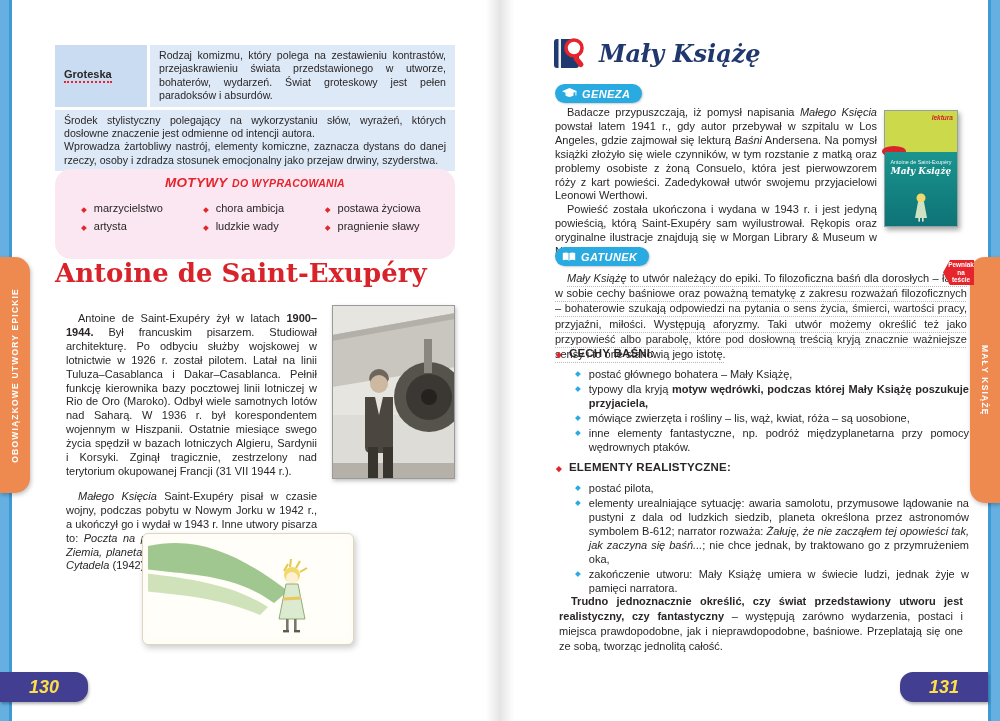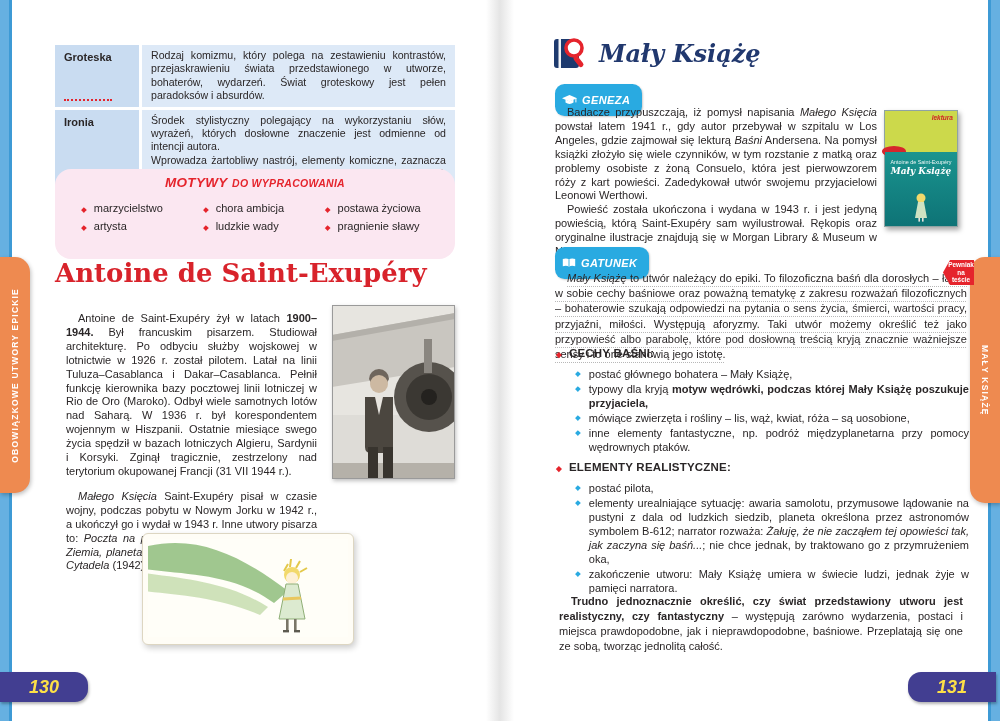--- a/index.html
+++ b/index.html
@@ -25,32 +25,32 @@
   .side-tab.left  { left:0;  top:257px; height:236px; border-radius:0 15px 15px 0; }
   .side-tab.right { right:0; top:257px; height:246px; border-radius:15px 0 0 15px; }
   .vtext { color:#fff; font-size:8.5px; font-weight:bold; letter-spacing:1.2px; white-space:nowrap; }
   .side-tab.left  .vtext { writing-mode:vertical-rl; transform:rotate(180deg); }
   .side-tab.right .vtext { writing-mode:vertical-rl; }
   .pagenum { position:absolute; top:672px; height:30px; width:88px; background:#423e91;
     color:#fde047; font-weight:bold; font-style:italic; font-size:18px;
     display:flex; align-items:center; justify-content:center;
     box-shadow:1px 2px 3px rgba(0,0,0,.3); z-index:3; }
   .pagenum.left  { left:0;  border-radius:0 13px 13px 0; }
-  .pagenum.right { right:4px; border-radius:13px 0 0 13px; }
+  .pagenum.right { right:12px; border-radius:13px 0 0 13px; }
   .flag { position:absolute; left:943px; top:260px; width:31px; height:25px; background:#e5242c;
     clip-path:polygon(0 50%, 7px 0, 100% 0, 100% 100%, 7px 100%);
     color:#fff; font-size:6.4px; font-weight:bold; line-height:7.5px;
     display:flex; flex-direction:column; align-items:center; justify-content:center;
     padding-left:5px; text-align:center; z-index:4; }
 
   
   .def-table { position:absolute; left:55px; top:45px; width:400px; }
   .def-row { display:flex; gap:3px; margin-bottom:3px; }
-  .def-term { width:84px; background:#c9dcf1; padding:6px 4px 6px 9px;
-    font-size:11px; font-weight:bold; display:flex; }
+  .def-term { width:92px; background:#c9dcf1; padding:6px 4px 6px 9px;
+    font-size:11px; font-weight:bold; display:flex; align-items:center; }
   .def-term span { border-bottom:2px dotted #e5242c; padding-bottom:1px; }
   .def-body { flex:1; background:#dde9f7; padding:4px 9px; font-size:10.6px;
     line-height:13.4px; text-align:justify; white-space:pre-line; }
 
   .motifs { position:absolute; left:55px; top:169px; width:400px; height:90px;
     background:#fbe7f1; border-radius:16px; }
   .motifs-title { text-align:center; margin-top:4px; color:#e5242c; font-style:italic; font-weight:bold; }
   .motifs-title .big { font-size:13.5px; letter-spacing:.3px; }
   .motifs-title .small { font-size:10.5px; letter-spacing:.3px; }
   .motifs-cols { display:flex; padding:9px 8px 0 26px; }
@@ -74,21 +74,21 @@
   .illus-art { width:100%; height:98px; display:block; }
   .illus-caption { display:flex; gap:5px; margin-top:5px; padding:0 4px;
     font-size:9.3px; line-height:11.5px; color:#403c3d; }
   .tri { color:#e8684a; font-size:7px; line-height:11px; flex:0 0 auto; }
 
   
   .book-icon { position:absolute; left:552px; top:34px; }
   .rp-title { position:absolute; left:599px; top:39px; margin:0;
     font-family:"DejaVu Serif", serif; font-style:italic; font-weight:bold;
     font-size:24px; color:#21386e; }
-  .badge { position:absolute; left:555px; height:32px; background:#29aae1; border-radius:9.5px;
+  .badge { position:absolute; left:555px; height:19px; background:#29aae1; border-radius:9.5px;
     display:flex; align-items:center; gap:5px; padding:0 12px 0 7px;
     color:#fff; font-weight:bold; font-style:italic; font-size:11px; letter-spacing:.4px;
     box-shadow:1px 1px 2px rgba(0,0,0,.2); }
   #badge-geneza { top:84px; }
   #badge-gatunek { top:247px; }
   .geneza-text { position:absolute; left:555px; top:106px; width:322px;
     font-size:11px; line-height:13.9px; text-align:justify; }
   .geneza-text p { margin:0; text-indent:12px; }
   .cover { position:absolute; left:884px; top:110px; width:74px; height:117px;
     box-shadow:2px 3px 5px rgba(0,0,0,.35); border:1px solid #8fa3a3; background:#18918d; }
@@ -134,23 +134,20 @@
   <section>
 
     <div class="def-table">
       <div class="def-row">
         <div class="def-term">
           <span>Groteska</span>
         </div>
         <div class="def-body">Rodzaj komizmu, który polega na zestawieniu kontrastów, przejaskrawieniu świata przedstawionego w utworze, bohaterów, wydarzeń. Świat groteskowy jest pełen paradoksów i absurdów.</div>
       </div>
       <div class="def-row">
-        <div class="def-term">
-          <span>Ironia</span>
-        </div>
         <div class="def-body">Środek stylistyczny polegający na wykorzystaniu słów, wyrażeń, których dosłowne znaczenie jest odmienne od intencji autora.
 Wprowadza żartobliwy nastrój, elementy komiczne, zaznacza dystans do danej rzeczy, osoby i zdradza stosunek emocjonalny jako przejaw drwiny, szyderstwa.</div>
       </div>
     </div>
 
     <div class="motifs">
       <div class="motifs-title">
         <span class="big">MOTYWY</span>
         <span class="small">DO WYPRACOWANIA</span>
       </div>

